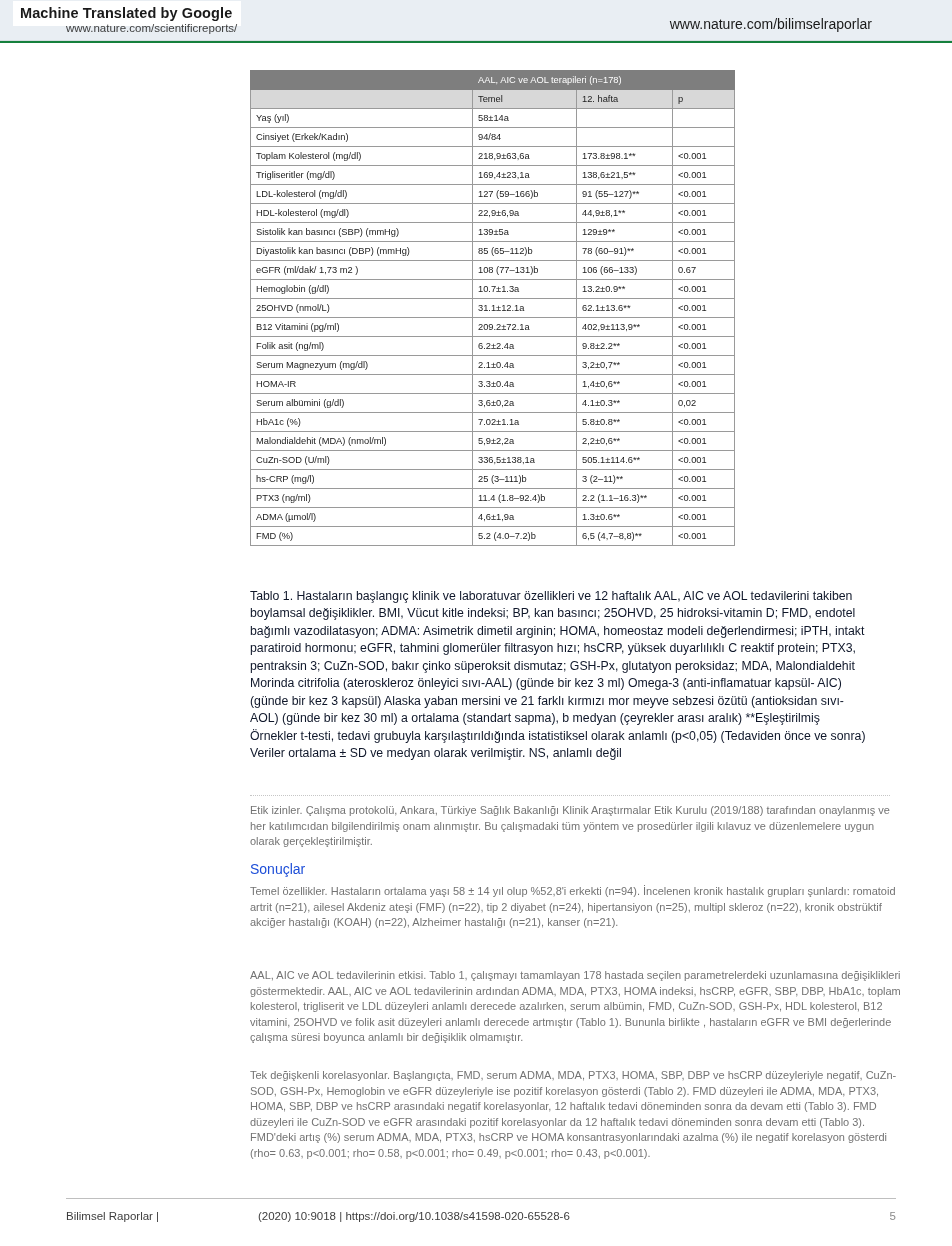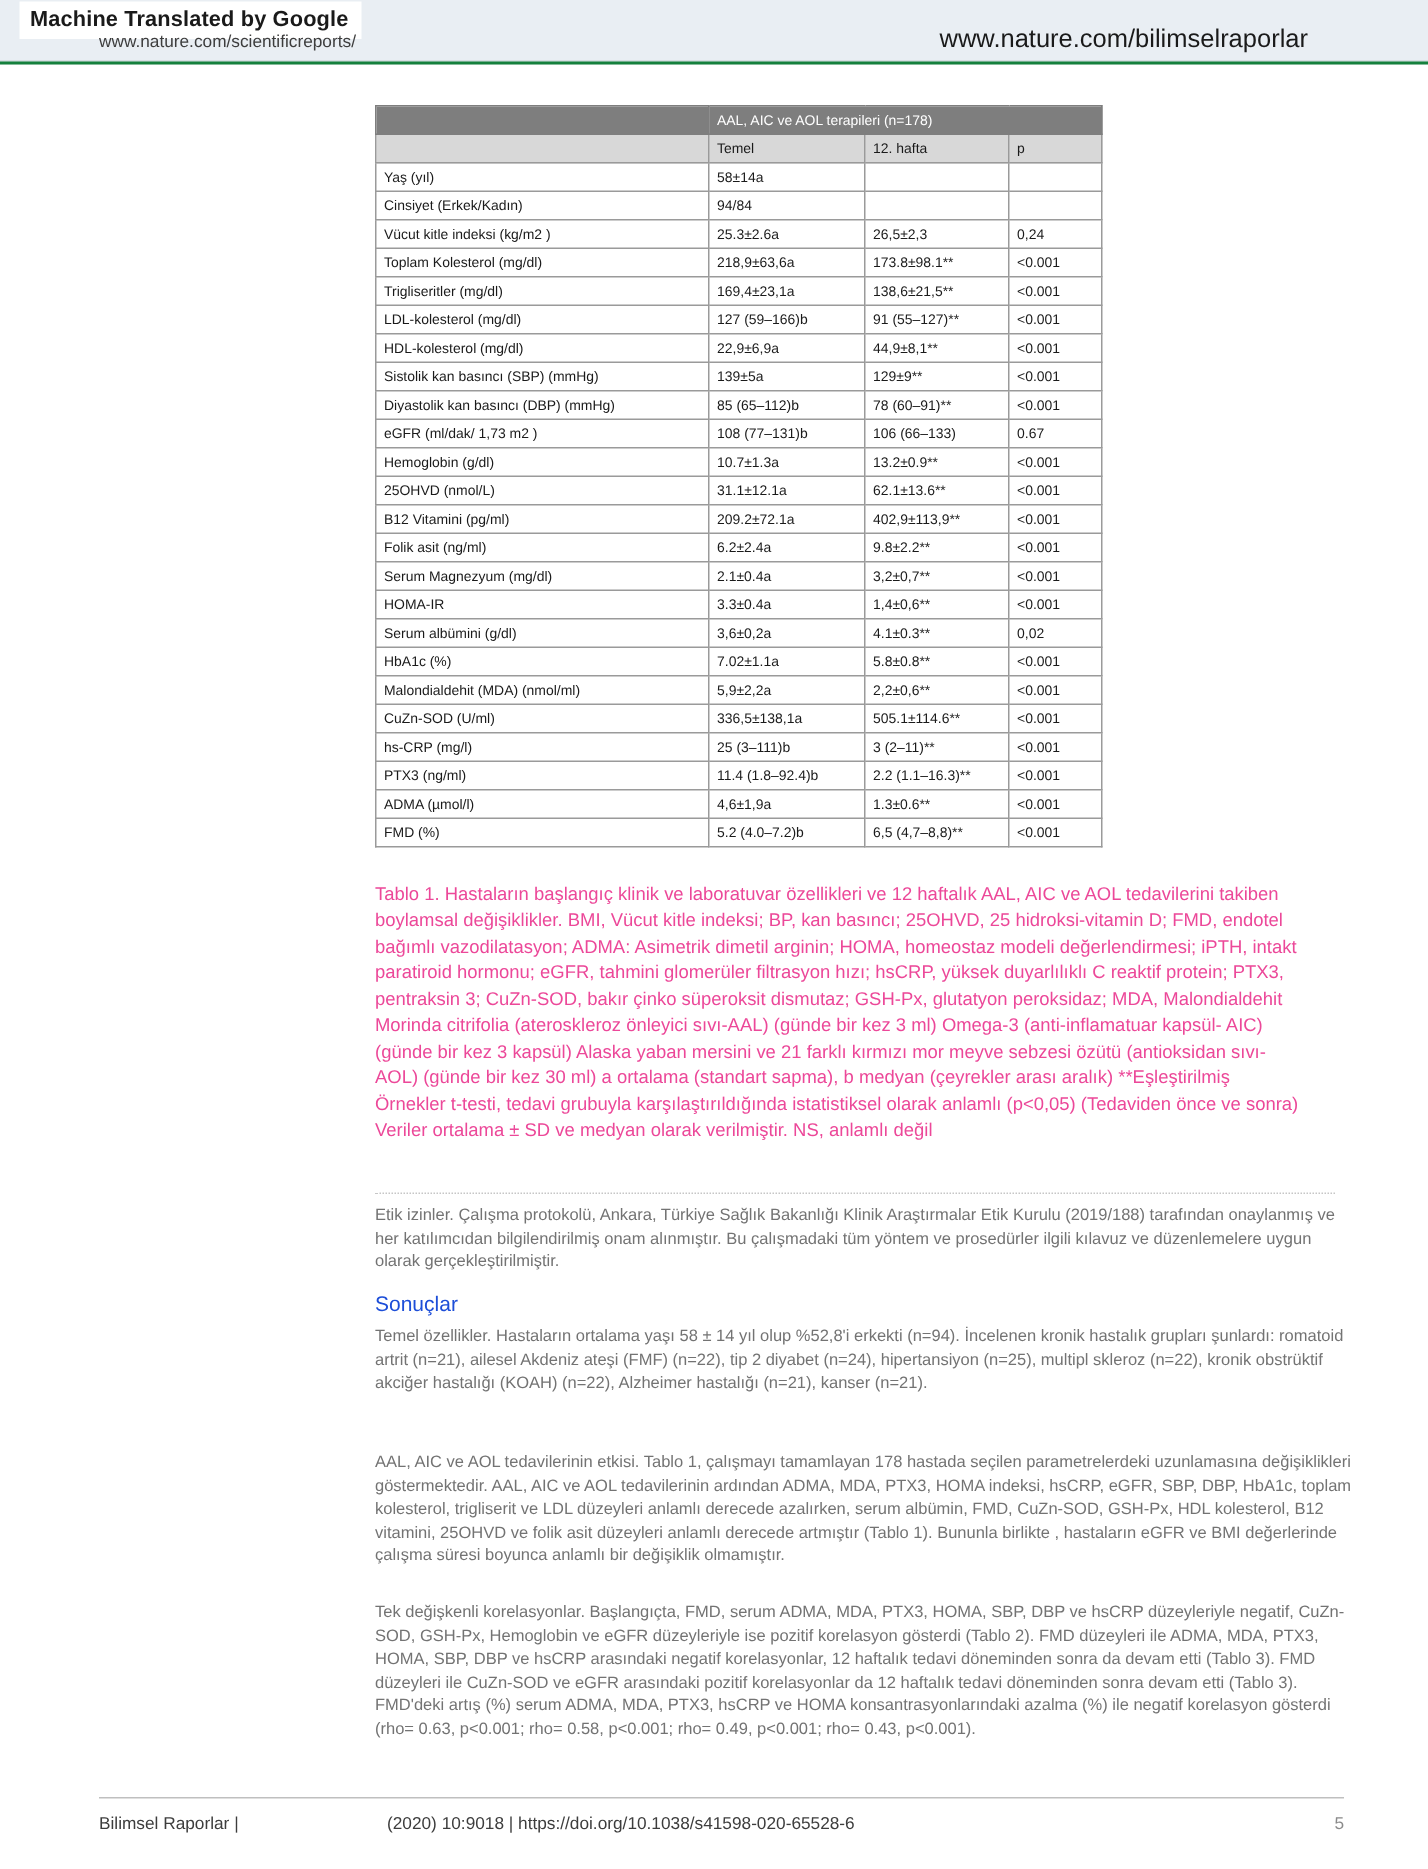--- a/index.html
+++ b/index.html
@@ -54,21 +54,21 @@
     position: absolute;
     left: 66px;
     top: 6px;
     font-size: 11.5px;
     color: #3d3d3d;
   }
   .header-right {
     position: absolute;
     right: 80px;
     top: 0px;
-    font-size: 17px;
+    font-size: 14px;
     color: #1a1a1a;
   }
   .header-rule {
     position: absolute;
     top: 40px;
     left: 0;
     width: 952px;
     height: 1px;
     background: #d6dde2;
   }
@@ -119,21 +119,21 @@
     color: #2a2a2a;
   }
   
   .caption {
     position: absolute;
     top: 588px;
     left: 250px;
     width: 620px;
     font-size: 12.3px;
     line-height: 1.42;
-    color: #ec4899;
+    color: #0f172a;
     text-align: left;
   }
   
   .dotted {
     position: absolute;
     top: 795px;
     left: 250px;
     width: 640px;
     border-top: 1px dotted #c6c6c6;
   }
@@ -232,26 +232,20 @@
             <td>58±14a</td>
             <td></td>
             <td></td>
           </tr>
           <tr class="tiny-row">
             <td>Cinsiyet (Erkek/Kadın)</td>
             <td>94/84</td>
             <td></td>
             <td></td>
           </tr>
-          <tr class="tiny-row">
-            <td>Vücut kitle indeksi (kg/m2 )</td>
-            <td>25.3±2.6a</td>
-            <td>26,5±2,3</td>
-            <td>0,24</td>
-          </tr>
           <tr>
             <td>Toplam Kolesterol (mg/dl)</td>
             <td>218,9±63,6a</td>
             <td>173.8±98.1**</td>
             <td>&lt;0.001</td>
           </tr>
           <tr>
             <td>Trigliseritler (mg/dl)</td>
             <td>169,4±23,1a</td>
             <td>138,6±21,5**</td>

